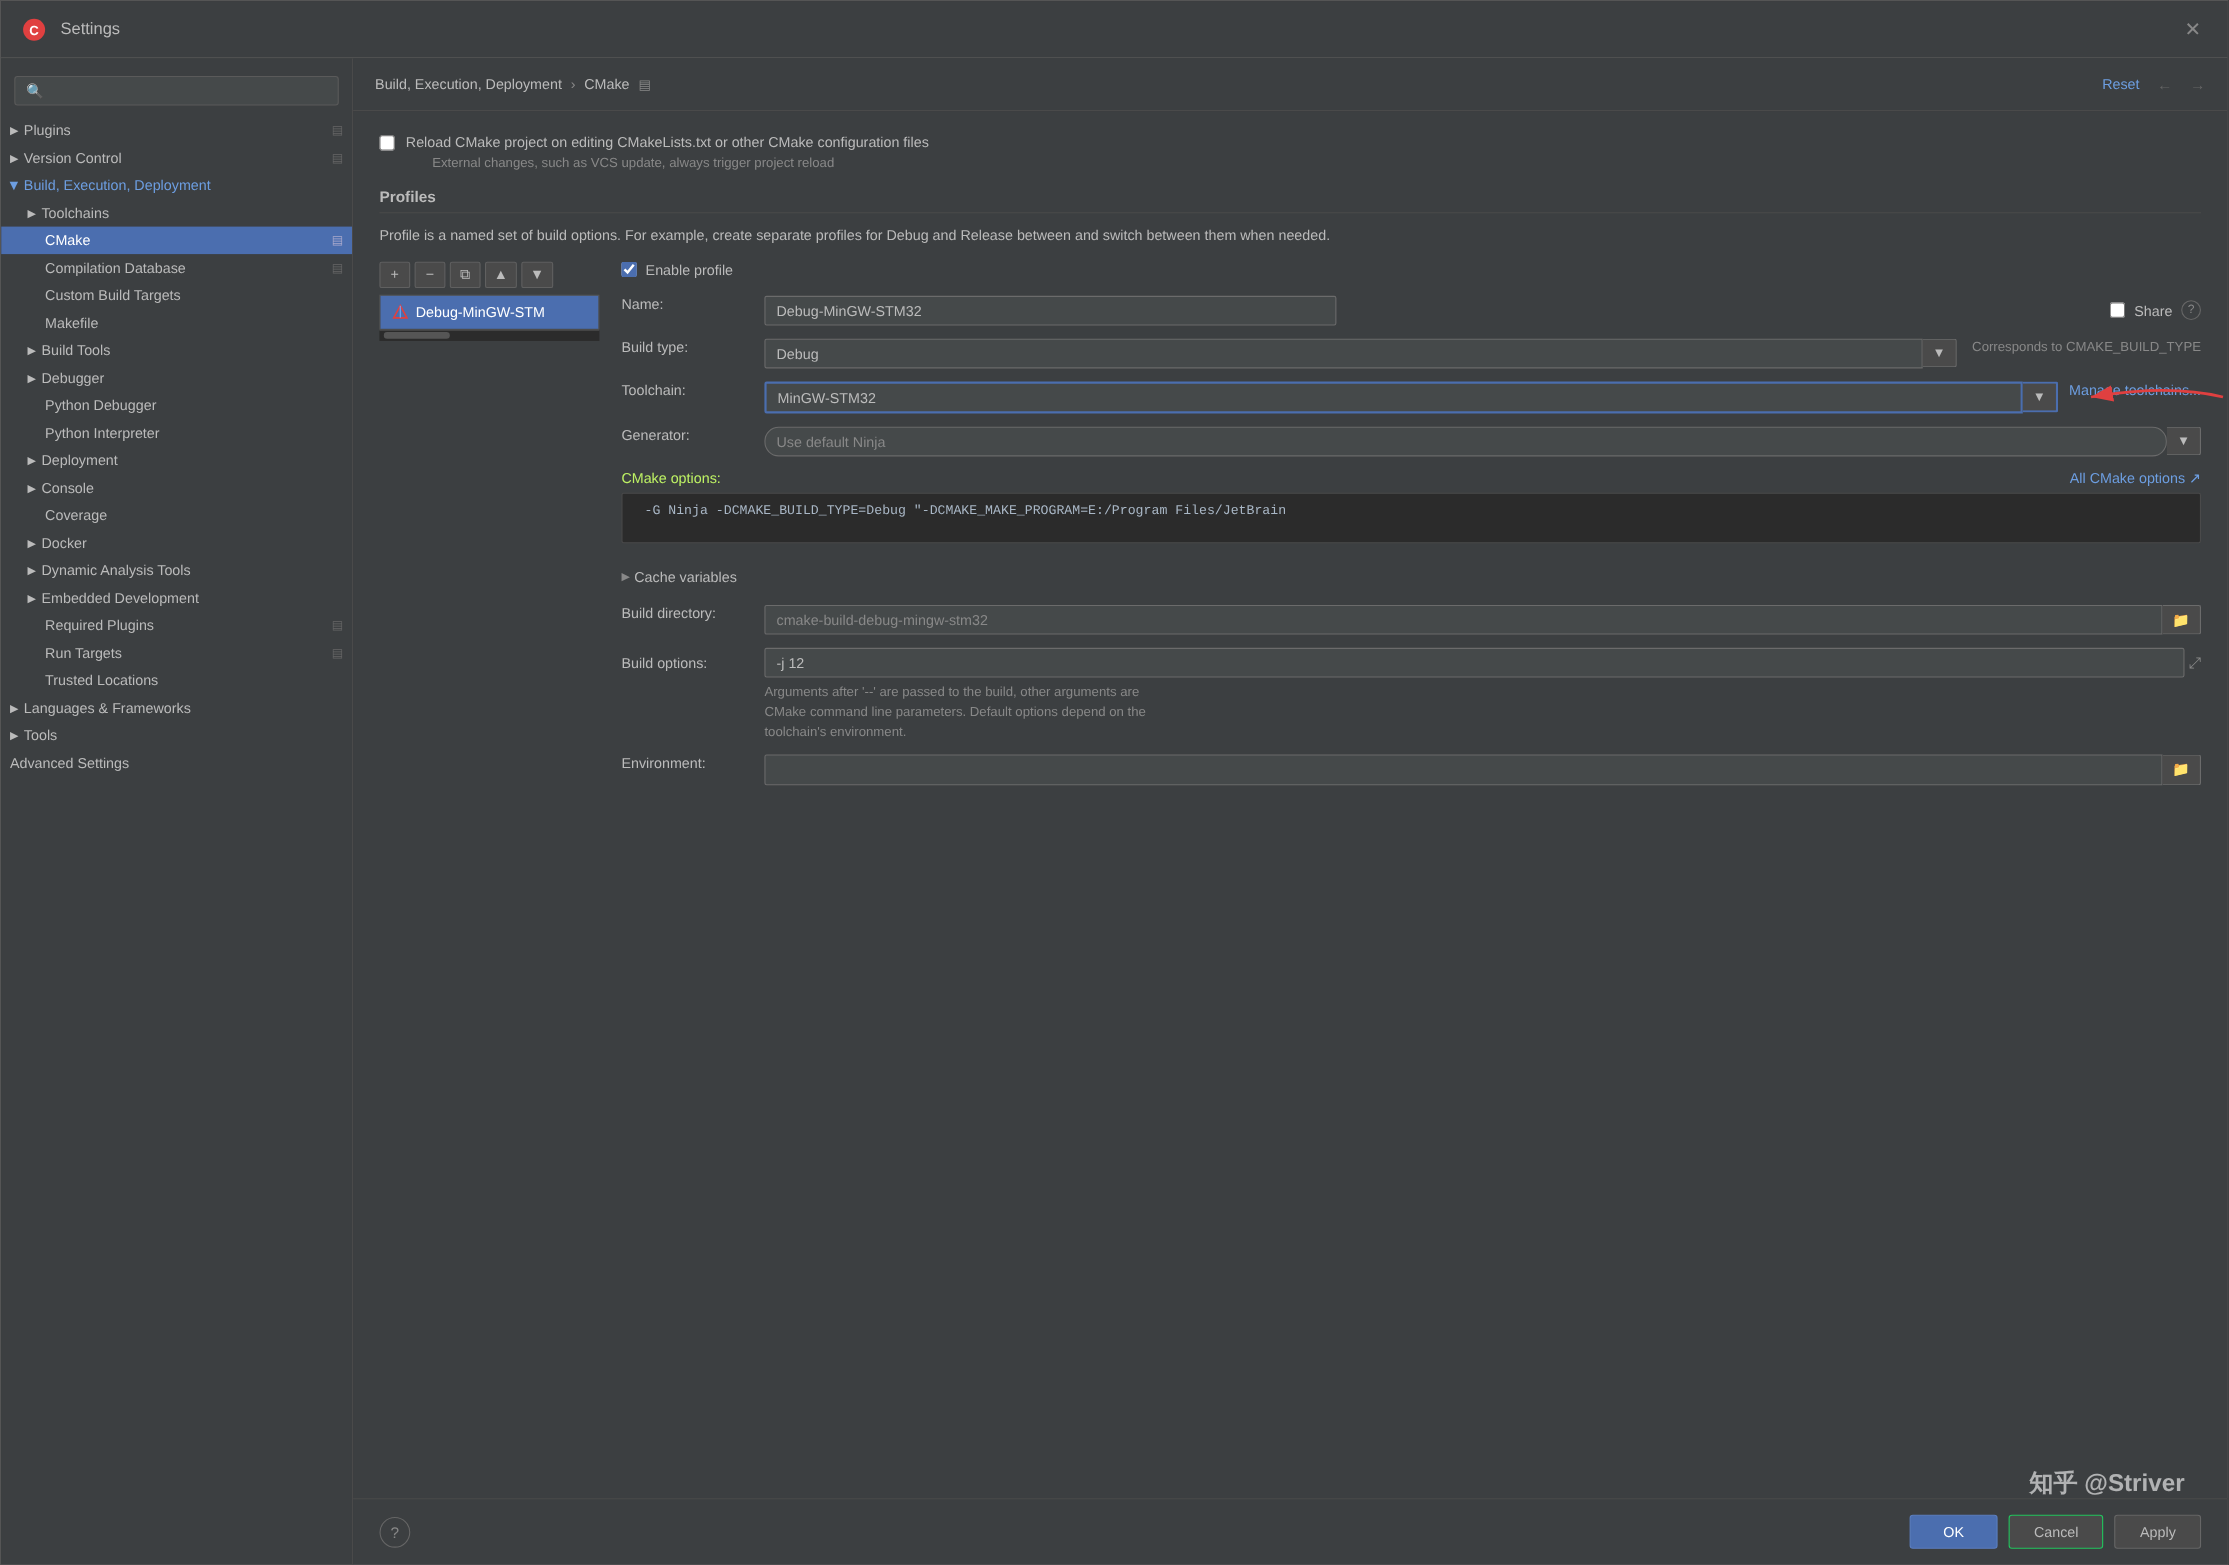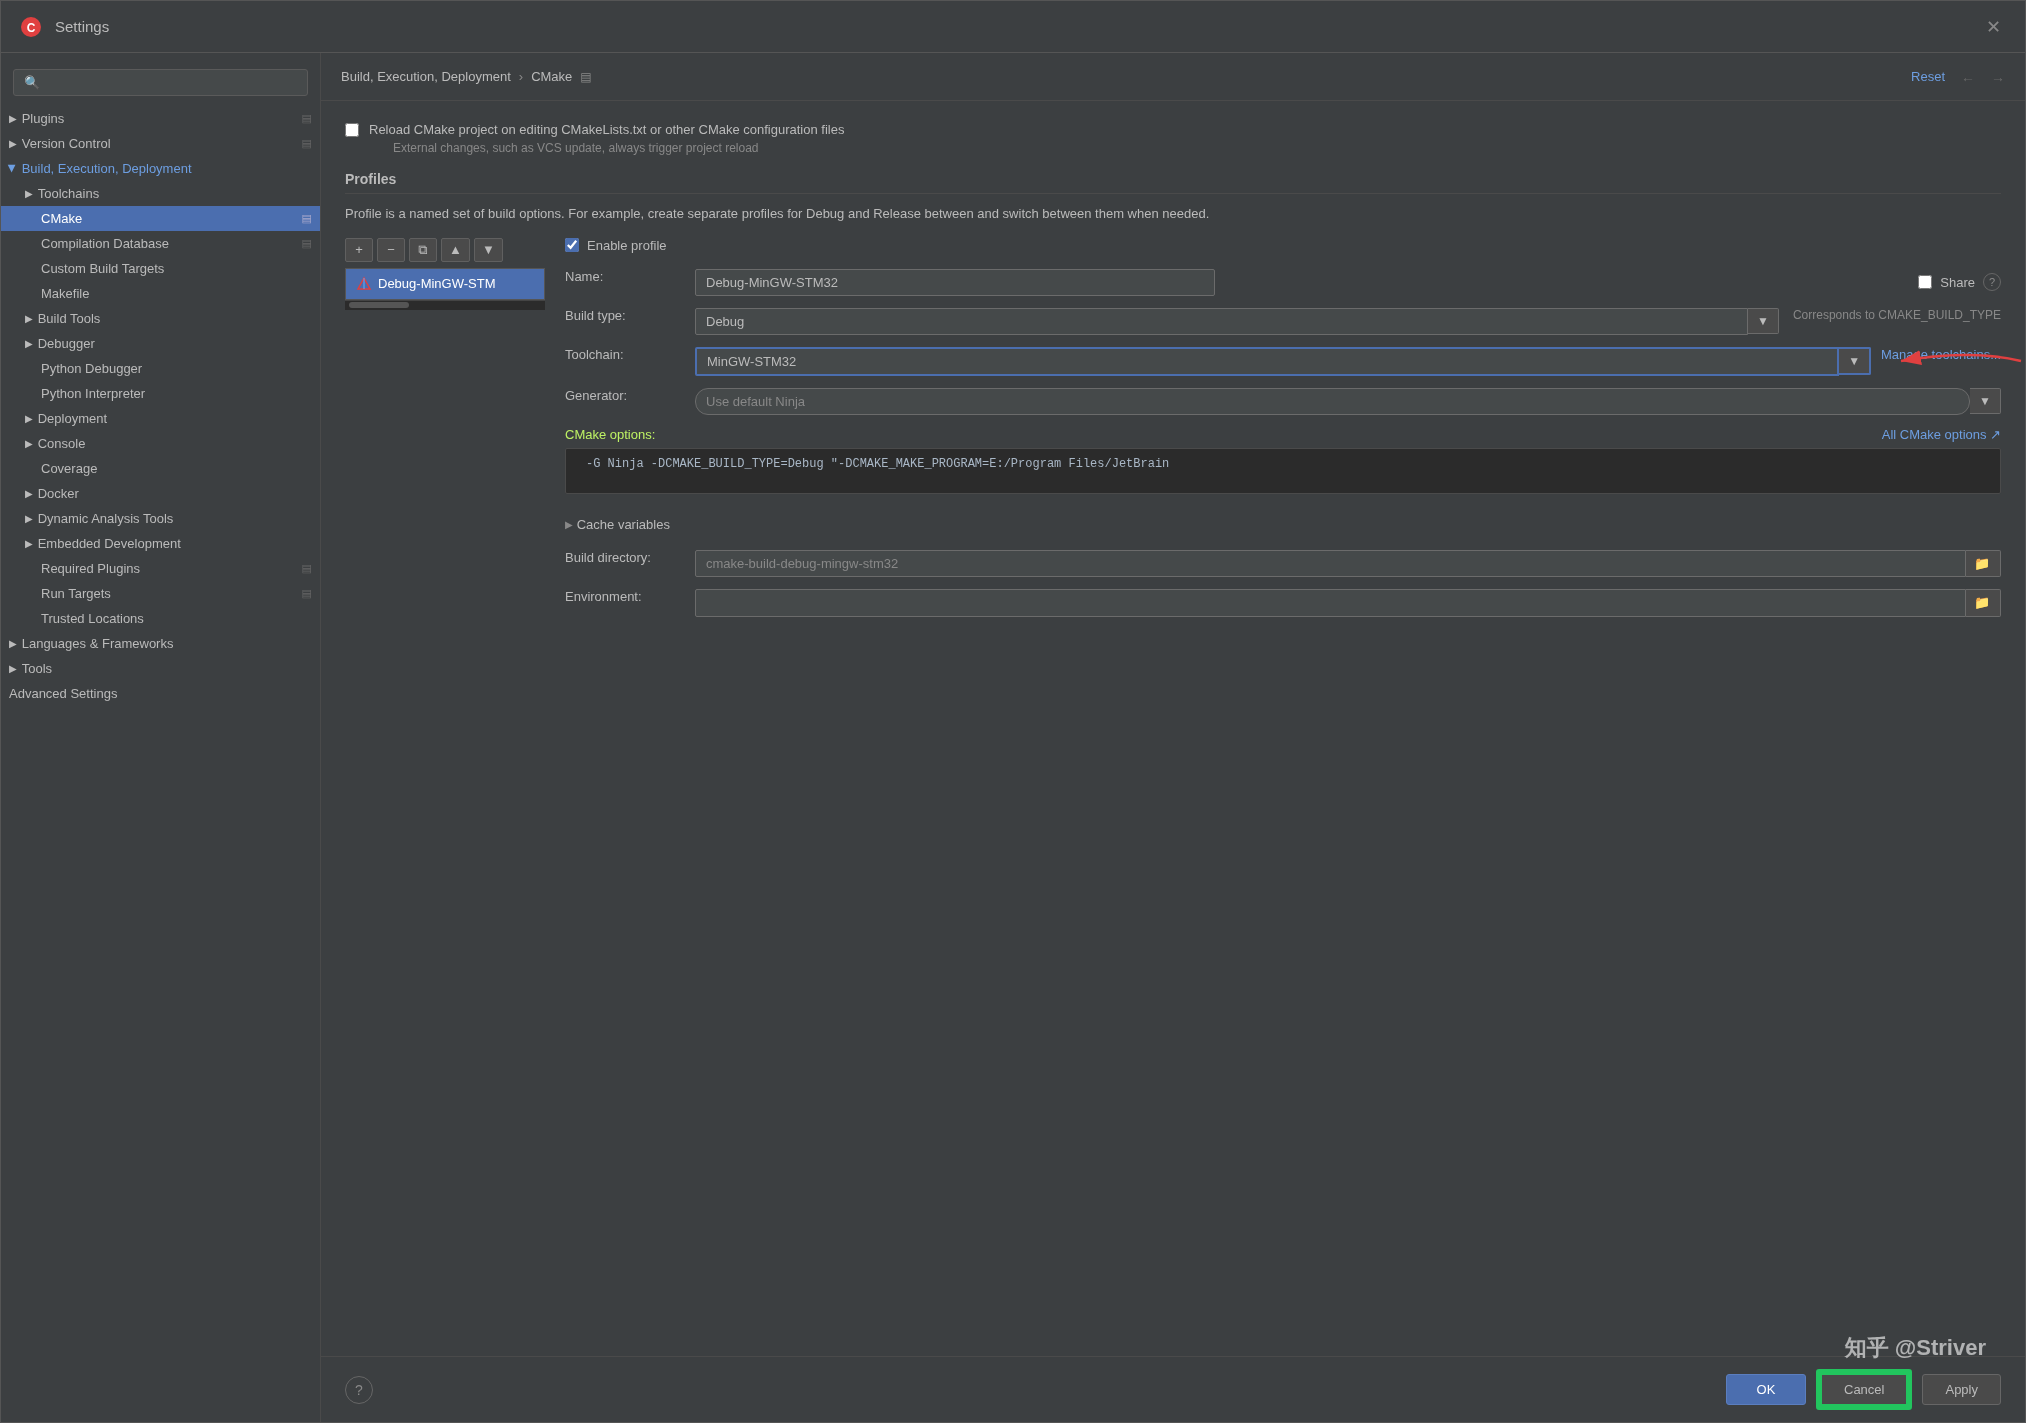--- a/index.html
+++ b/index.html
@@ -102,21 +102,21 @@
     .env-input { flex: 1; background: #45494a; border: 1px solid #6b6b6b; color: #888; padding: 5px 10px; font-size: 13px; border-radius: 2px 0 0 2px; outline: none; min-height: 28px; }
     .env-btn { background: #4a4a4a; border: 1px solid #6b6b6b; border-left: none; color: #bbb; cursor: pointer; padding: 5px 9px; font-size: 13px; border-radius: 0 2px 2px 0; }
 
     
     .bottom-bar { display: flex; align-items: center; justify-content: space-between; padding: 12px 24px; border-top: 1px solid #4a4a4a; background: #3c3f41; min-height: 60px; }
     .bottom-left { display: flex; align-items: center; }
     .help-btn { background: transparent; border: 1px solid #666; border-radius: 50%; width: 28px; height: 28px; color: #888; cursor: pointer; display: flex; align-items: center; justify-content: center; font-size: 14px; }
 
     .bottom-right { display: flex; align-items: center; gap: 10px; }
     .ok-btn { background: #4b6eaf; border: 1px solid #5b7ebf; color: #fff; padding: 7px 28px; font-size: 13px; cursor: pointer; border-radius: 3px; min-width: 80px; }
-    .cancel-btn { background: #4a4a4a; border: 6px solid #22c55e; color: #bbb; padding: 7px 22px; font-size: 13px; cursor: pointer; border-radius: 3px; }
+    .cancel-btn { background: #4a4a4a; border: 1px solid #22c55e; color: #bbb; padding: 7px 22px; font-size: 13px; cursor: pointer; border-radius: 3px; }
     .apply-btn { background: #4a4a4a; border: 1px solid #666; color: #bbb; padding: 7px 22px; font-size: 13px; cursor: pointer; border-radius: 3px; }
 
     
     .watermark { position: absolute; bottom: 60px; right: 40px; color: rgba(255,255,255,0.6); font-size: 22px; font-weight: 700; z-index: 100; pointer-events: none; }
 
     
     .cmake-icon { width: 16px; height: 16px; margin-right: 6px; flex-shrink: 0; }
 
     .manage-link { color: #6d9ee1; font-size: 13px; cursor: pointer; margin-left: 10px; white-space: nowrap; }
 
@@ -404,20 +404,32 @@
             </div>
 
             <div class="form-row">
               <span class="form-label">Build directory:</span>
               <div class="form-control" style="display:flex;">
                 <input type="text" class="build-dir-input" value="cmake-build-debug-mingw-stm32" style="">
                 <button class="build-dir-btn">📁</button>
               </div>
             </div>
 
+            <div class="form-row" style="align-items:flex-start;">
+              <span class="form-label" style="padding-top:6px;">Build options:</span>
+              <div class="form-control">
+                <div style="display:flex;align-items:center;position:relative;">
+                  <input type="text" class="build-options-input" value="-j 12" style="">
+                  <button style="background:transparent;border:none;color:#888;cursor:pointer;font-size:14px;margin-left:4px;">⤢</button>
+                </div>
+                <div class="build-options-hint" style="margin-left:0;white-space:pre-line;">Arguments after '--' are passed to the build, other arguments are
+CMake command line parameters. Default options depend on the
+toolchain's environment.</div>
+              </div>
+            </div>
 
             <div class="form-row">
               <span class="form-label">Environment:</span>
               <div class="form-control" style="display:flex;">
                 <input type="text" class="env-input" value="" style="">
                 <button class="env-btn">📁</button>
               </div>
             </div>
 
           </div>

